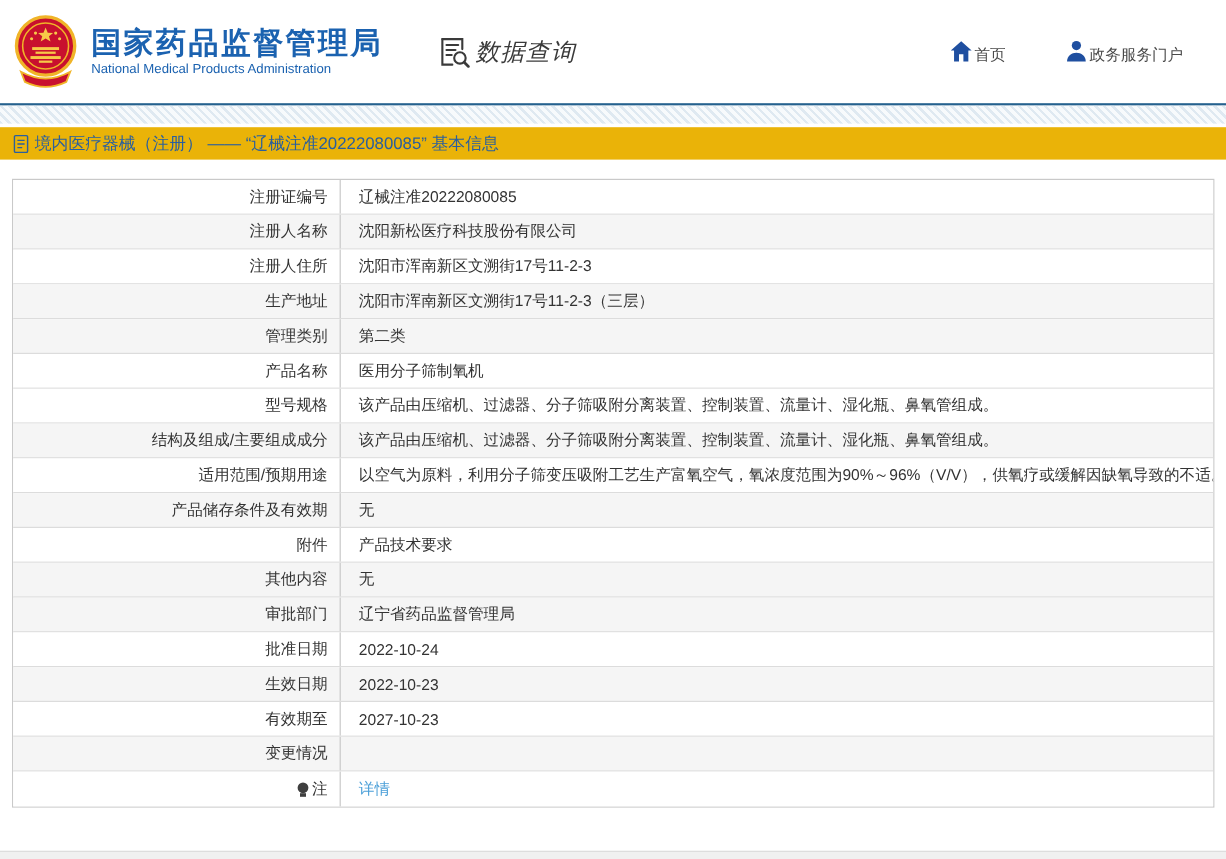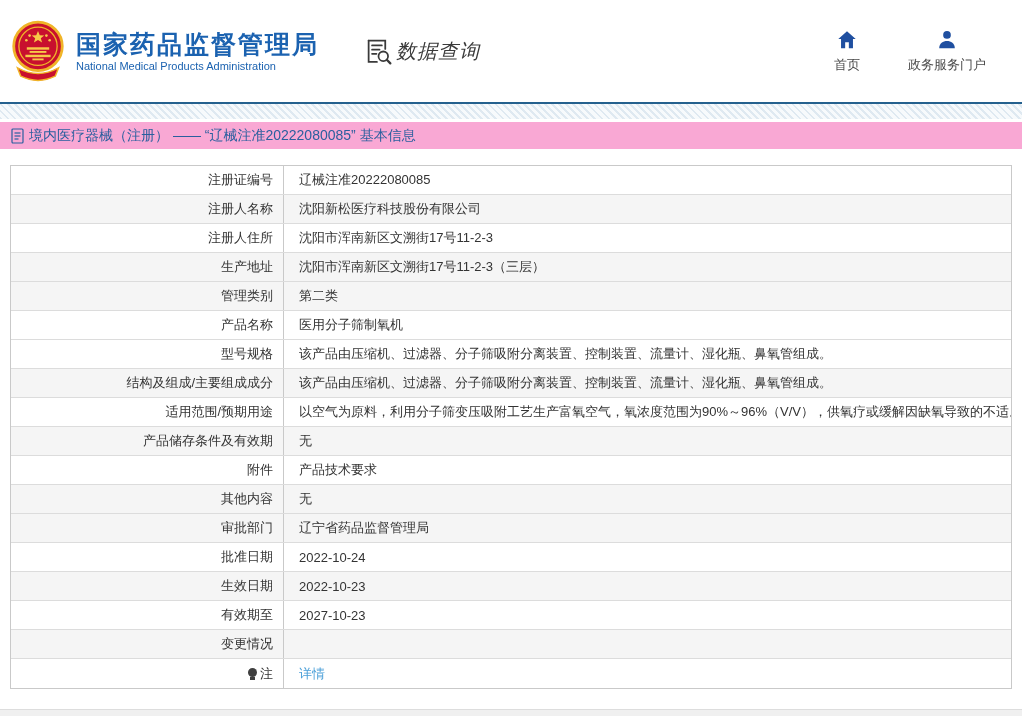--- a/index.html
+++ b/index.html
@@ -7,21 +7,21 @@
   body {
     font-family:"Liberation Sans", sans-serif;
     background:#ffffff;
     color:#333;
     position:relative;
     overflow:hidden;
   }
 
   
   .header {
-    height:104px;
+    height:88px;
     display:flex;
     align-items:center;
     padding:0 14px 0 10px;
     border-bottom:2px solid #25618e;
     background:#fff;
   }
   .logo-emblem { width:56px; height:64px; flex:0 0 auto; }
   .logo-text { margin-left:10px; }
   .logo-title-cn {
     font-size:25px; font-weight:bold; color:#1b62b0;
@@ -31,41 +31,41 @@
 
   .data-query {
     display:flex; align-items:center; margin-left:46px; cursor:pointer;
   }
   .data-query-label { font-size:20px; color:#3a3a3a; margin-left:4px; letter-spacing:1px;font-style:italic; }
 
   .header-spacer { flex:1; }
 
   .top-nav { display:flex; align-items:flex-start; padding-right:22px; }
   .nav-item {
-    display:flex; flex-direction:column; align-items:center;
+    display:flex; flex-direction:row; align-items:center;
     margin-left:48px; cursor:pointer;
   }
   .nav-item svg { width:22px; height:22px; }
   .nav-label { font-size:13px; color:#4a4a4a; margin-top:5px; white-space:nowrap; }
 
   
   .hatch-strip {
     height:15px;
     background:#f7fafc;
     background-image:repeating-linear-gradient(
       45deg,
       rgba(203,219,232,0.55) 0px, rgba(203,219,232,0.55) 2px,
       rgba(255,255,255,0) 2px, rgba(255,255,255,0) 5px);
   }
 
   
   .breadcrumb {
     margin-top:3px;
     height:27px;
-    background:#f9a8d4;
+    background:#eab308;
     display:flex; align-items:center;
     padding-left:11px;
   }
   .breadcrumb svg { width:14px; height:16px; flex:0 0 auto; }
   .breadcrumb-text { font-size:14px; color:#2a5f9e; margin-left:4px; }
 
   
   .table-wrap { margin:16px 10px 0 10px; border:1px solid #c9c9c9; }
   .t-row {
     display:flex; height:29px;

